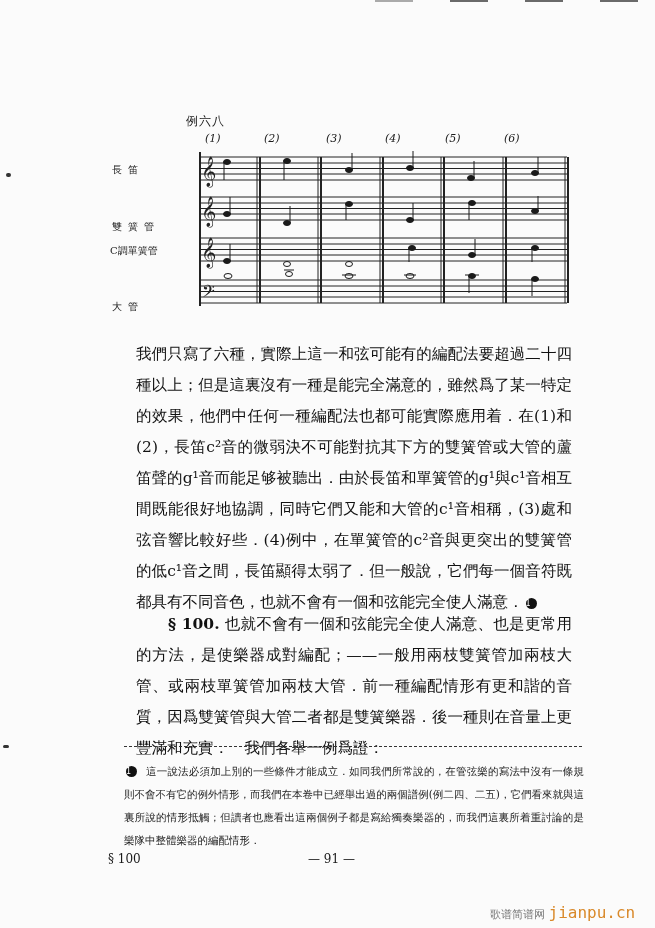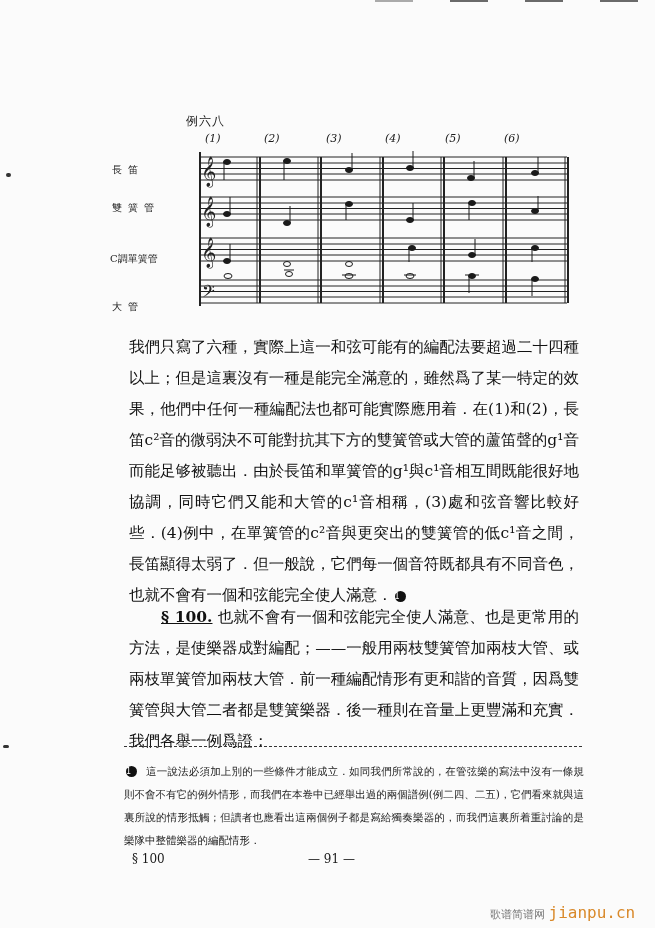--- a/index.html
+++ b/index.html
@@ -6,32 +6,32 @@
   body {
     width:655px; height:928px; background:#fbfbfb; position:relative; overflow:hidden;
     font-family: "DejaVu Serif", "Liberation Serif", serif; color:#1a1a1a;
   }
   .topmarks { position:absolute; top:0; left:0; width:655px; height:4px; }
   .topmark { position:absolute; top:0; height:2px; background:#6a6a6a; width:38px; }
   .smudge { position:absolute; background:#333; border-radius:2px; }
   .example-label { position:absolute; left:186px; top:113px; font-size:12px; letter-spacing:1px; }
   .measure-num { position:absolute; top:132px; font-size:11px; font-style:italic; }
   .instr { position:absolute; left:112px; font-size:10px; letter-spacing:6px; color:#222; }
-  .instr.tight { letter-spacing:0;margin-top:8px; }
+  .instr.tight { letter-spacing:0; }
   .score { position:absolute; left:0; top:0; width:655px; height:320px; }
   .body-text { position:absolute; left:124px; width:460px; font-size:15.5px; line-height:31px; color:#111; }
-  .body-text p { margin:5px; text-align:justify; text-align-last:left; }
+  .body-text p { margin:12px; text-align:justify; text-align-last:left; }
   .indent { text-indent:32px; }
-  .sec { font-weight:bold; font-family:"DejaVu Serif", serif;text-decoration:underline; }
+  .sec { font-weight:bold; font-family:"DejaVu Serif", serif; }
   .rule { position:absolute; left:124px; top:746px; width:458px; height:0; border-top:1px dashed #333; }
   .footnote { position:absolute; left:124px; top:760px; width:460px; font-size:10.5px; line-height:23px; color:#222; }
   .footnote p { margin:0; text-align:justify; text-align-last:left; }
   .fn-mark { display:inline-block; width:11px; height:11px; border-radius:50%; background:#111; color:#fff;
              font-size:8px; line-height:11px; text-align:center; vertical-align:1px; font-family:"DejaVu Sans", sans-serif; margin:0 2px; }
-  .footer-left { position:absolute; left:132px; top:852px; font-size:12px; }
+  .footer-left { position:absolute; left:108px; top:852px; font-size:12px; }
   .footer-center { position:absolute; left:308px; top:852px; font-size:12px; }
   .watermark { position:absolute; left:490px; top:903px; font-size:11px; color:#777; font-family:"DejaVu Sans", sans-serif; }
   .watermark .site { color:#d9892a; font-family:"DejaVu Sans Mono", monospace; font-size:16px; }
 </style>
 </head>
 <body>
 
 <div class="topmarks">
   <div class="topmark" style="left:375px;background:#aaa"></div>
   <div class="topmark" style="left:450px"></div>
@@ -44,21 +44,21 @@
 <div class="example-label">例六八</div>
 
 <div class="measure-num" style="left:205px">(1)</div>
 <div class="measure-num" style="left:264px">(2)</div>
 <div class="measure-num" style="left:326px">(3)</div>
 <div class="measure-num" style="left:385px">(4)</div>
 <div class="measure-num" style="left:445px">(5)</div>
 <div class="measure-num" style="left:504px">(6)</div>
 
 <div class="instr" style="top:163px">長笛</div>
-<div class="instr" style="top:201px">雙簧管</div>
+<div class="instr" style="top:220px">雙簧管</div>
 <div class="instr tight" style="top:244px;left:110px">C調單簧管</div>
 <div class="instr" style="top:300px">大管</div>
 
 <svg class="score" viewBox="0 0 655 320" width="655" height="320">
   <g stroke="#222" stroke-width="1" fill="none">
 
     <g>
       <line x1="200" y1="157" x2="567" y2="157"></line>
         <line x1="200" y1="163" x2="567" y2="163"></line>
       <line x1="200" y1="168.5" x2="567" y2="168.5"></line>

